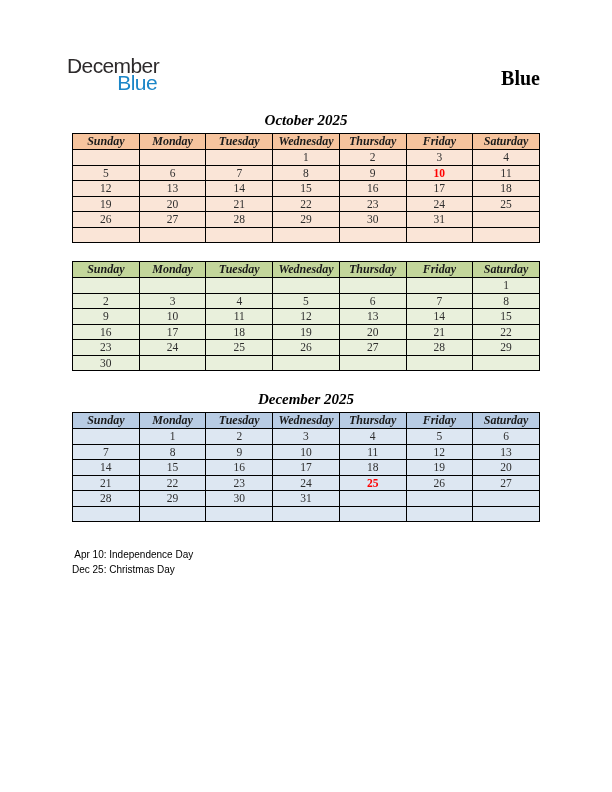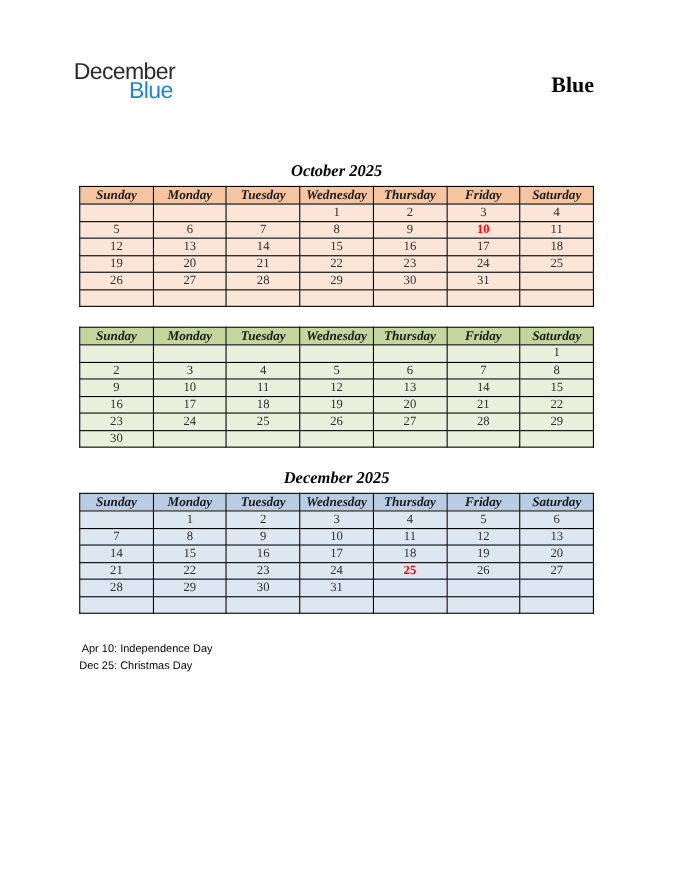--- a/index.html
+++ b/index.html
@@ -24,21 +24,21 @@
   .logo-word-bottom {
     text-align:right; font-size:21px; color:#1b86c8;
     line-height:1; margin-top:-4px; letter-spacing:-0.6px;
   }
   .country {
     position:absolute; top:67px; right:72px;
     font-size:20px; font-weight:bold; color:#000;
   }
 
   
-  .content { position:absolute; left:72px; top:110px; width:468px;margin-top:36px; }
+  .content { position:absolute; left:72px; top:110px; width:468px; }
 
   .month-block { margin-bottom:18px; }
   .month-title {
     text-align:center; font-weight:bold; font-style:italic;
     font-size:15px; line-height:20px; margin:0 0 3px 0; color:#000;
   }
   table.month-table {
     width:100%; border-collapse:collapse; table-layout:fixed;
   }
   table.month-table th, table.month-table td {

